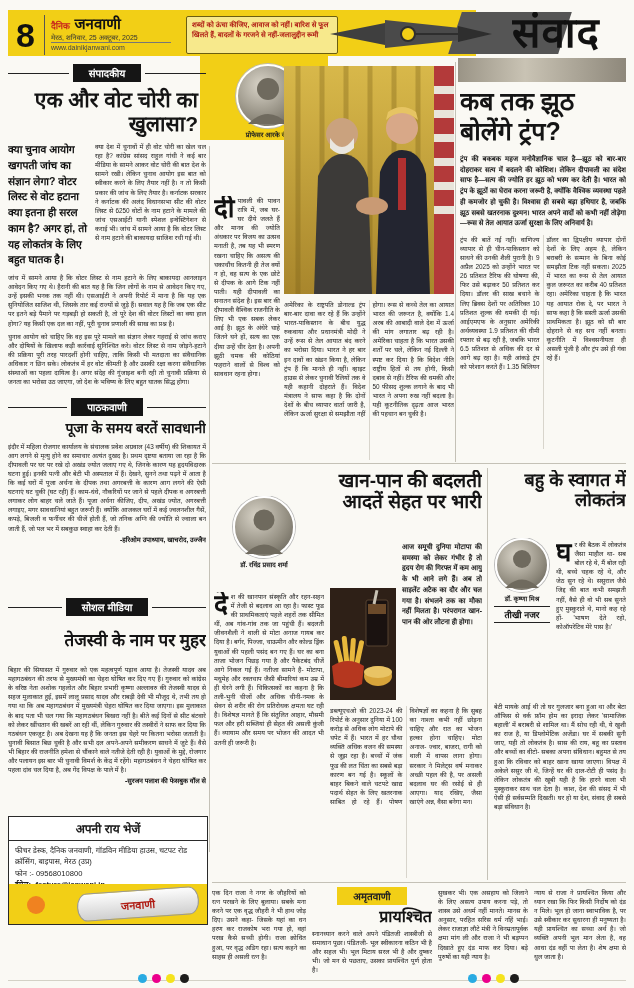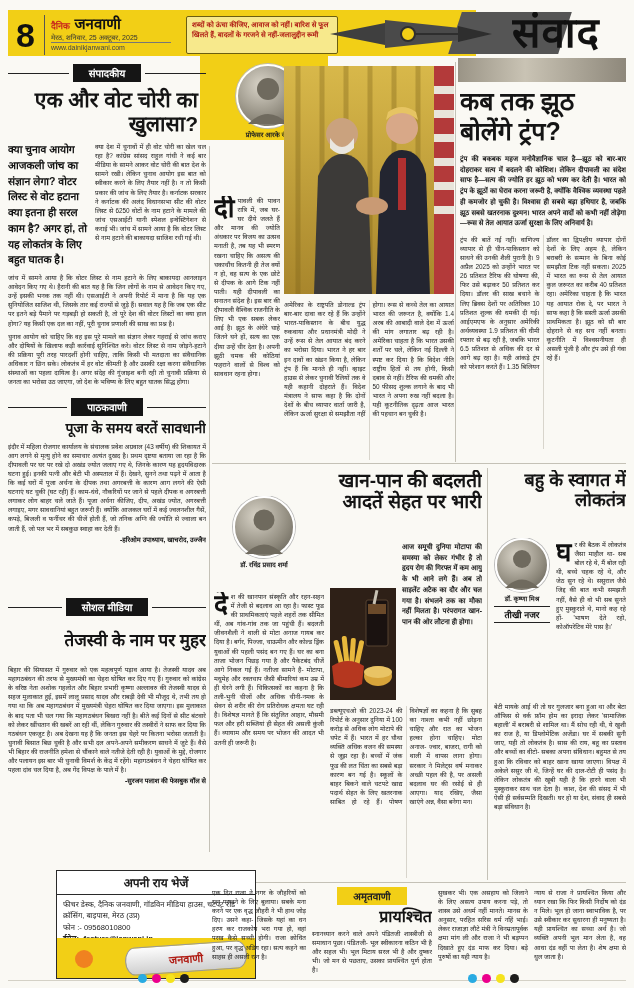--- a/index.html
+++ b/index.html
@@ -91,21 +91,21 @@
   <div class="abs vline" style="left:487px;top:468px;height:412px;"></div>
   <div class="abs hline" style="left:212px;top:463px;width:414px;"></div>
   <div class="abs hline" style="left:212px;top:882px;width:414px;"></div>
 
   <div class="abs" style="left:8px;top:64px;width:198px;height:332px;">
     <div class="lbl-row">
         <span class="lbl">संपादकीय</span>
       </div>
     <div class="hl" style="font-size:21px;margin:6px 8px 7px;">एक और वोट चोरी का खुलासा?</div>
     <div style="display:flex;gap:7px;">
-      <div class="pullquote" style="width:80px;flex:none;">क्या चुनाव आयोग आजकली जांच का संज्ञान लेगा? वोटर लिस्ट से वोट हटाना क्या इतना ही सरल काम है? अगर हां, तो यह लोकतंत्र के लिए बहुत घातक है।</div>
+      <div class="pullquote" style="width:80px;flex:none;">क्या चुनाव आयोग खगपती जांच का संज्ञान लेगा? वोटर लिस्ट से वोट हटाना क्या इतना ही सरल काम है? अगर हां, तो यह लोकतंत्र के लिए बहुत घातक है।</div>
       <div class="body" style="flex:1;">क्या देश में चुनावों में ही वोट चोरी का खेल चल रहा है? कांग्रेस सांसद राहुल गांधी ने कई बार मीडिया के सामने आकर वोट चोरी की बात देश के सामने रखी। लेकिन चुनाव आयोग इस बात को स्वीकार करने के लिए तैयार नहीं है। न तो किसी प्रकार की जांच के लिए तैयार है। कर्नाटक सरकार ने कर्नाटक की अलंद विधानसभा सीट की वोटर लिस्ट से 6250 वोटों के नाम हटाने के मामले की जांच एसआईटी यानी स्पेशल इन्वेस्टिगेशन से कराई भी। जांच में सामने आया है कि वोटर लिस्ट से नाम हटाने की बाकायदा साजिश रची गई थी।</div>
     </div>
     <p class="body" style="margin:5px 0 0;">जांच में सामने आया है कि वोटर लिस्ट से नाम हटाने के लिए बाकायदा आनलाइन आवेदन किए गए थे। हैरानी की बात यह है कि जिन लोगों के नाम से आवेदन किए गए, उन्हें इसकी भनक तक नहीं थी। एसआईटी ने अपनी रिपोर्ट में माना है कि यह एक सुनियोजित साजिश थी, जिसके तार कई राज्यों से जुड़े हैं। सवाल यह है कि जब एक सीट पर इतने बड़े पैमाने पर गड़बड़ी हो सकती है, तो पूरे देश की वोटर लिस्टों का क्या हाल होगा? यह किसी एक दल का नहीं, पूरी चुनाव प्रणाली की साख का प्रश्न है।</p>
     <p class="body" style="margin:4px 0 0;">चुनाव आयोग को चाहिए कि वह इस पूरे मामले का संज्ञान लेकर गहराई से जांच कराए और दोषियों के खिलाफ कड़ी कार्रवाई सुनिश्चित करे। वोटर लिस्ट से नाम जोड़ने-हटाने की प्रक्रिया पूरी तरह पारदर्शी होनी चाहिए, ताकि किसी भी मतदाता का संवैधानिक अधिकार न छिन सके। लोकतंत्र में हर वोट कीमती है और उसकी रक्षा करना संवैधानिक संस्थाओं का पहला दायित्व है। अगर संदेह की गुंजाइश बनी रही तो चुनावी प्रक्रिया से जनता का भरोसा उठ जाएगा, जो देश के भविष्य के लिए बहुत घातक सिद्ध होगा।</p>
   </div>
 
   <div class="abs" style="left:8px;top:398px;width:198px;height:196px;">
     <div class="lbl-row">
         <span class="lbl">पाठकवाणी</span>
       </div>
@@ -116,21 +116,21 @@
 
   <div class="abs" style="left:8px;top:598px;width:198px;height:254px;">
     <div class="lbl-row">
         <span class="lbl">सोशल मीडिया</span>
       </div>
     <div class="hl" style="font-size:17px;margin:15px 0;">तेजस्वी के नाम पर मुहर</div>
     <p class="body" style="margin:0;">बिहार की सियासत में गुरुवार को एक महत्वपूर्ण पड़ाव आया है। तेजस्वी यादव अब महागठबंधन की तरफ से मुख्यमंत्री का चेहरा घोषित कर दिए गए हैं। गुरुवार को कांग्रेस के वरिष्ठ नेता अशोक गहलोत और बिहार प्रभारी कृष्णा अल्लावरु की तेजस्वी यादव से सहज मुलाकात हुई, इसमें लालू प्रसाद यादव और राबड़ी देवी भी मौजूद थे, तभी तय हो गया था कि अब महागठबंधन में मुख्यमंत्री चेहरा घोषित कर दिया जाएगा। इस मुलाकात के बाद पता भी चल गया कि महागठबंधन बिखरा नहीं है। बीते कई दिनों से सीट बंटवारे को लेकर खींचतान की खबरें आ रही थीं, लेकिन गुरुवार की तस्वीरों ने साफ कर दिया कि गठबंधन एकजुट है। अब देखना यह है कि जनता इस चेहरे पर कितना भरोसा जताती है। चुनावी बिसात बिछ चुकी है और सभी दल अपने-अपने समीकरण साधने में जुटे हैं। वैसे भी बिहार की राजनीति हमेशा से चौंकाने वाले नतीजे देती रही है। युवाओं के मुद्दे, रोजगार और पलायन इस बार भी चुनावी विमर्श के केंद्र में रहेंगे। महागठबंधन ने चेहरा घोषित कर पहला दांव चल दिया है, अब गेंद विपक्ष के पाले में है।</p>
     <div class="byline" style="margin-top:2px;">-सुरजन पलाश की फेसबुक वॉल से</div>
   </div>
 
-  <div class="abs fb" style="left:8px;top:870px;width:198px;height:107px;margin-left:48px;">
+  <div class="abs fb" style="left:8px;top:816px;width:198px;height:107px;">
     <div class="fb-title">अपनी राय भेजें</div>
     <div class="fb-text">
       <span>फीचर डेस्क, दैनिक जनवाणी, गॉडविन मीडिया हाउस, चटपट रोड क्रॉसिंग, बाइपास, मेरठ (उप्र)</span><br>
       <span>फोन :- 09568010800</span><br>
       <span style="font-weight:bold;">ईमेल:- feature@janwani.in</span>
     </div>
     <div class="fb-note">संपादकीय पेज पर प्रकाशित किसी भी लेख से संपादक का सहमत होना आवश्यक नहीं है। ये लेखक के अपने विचार हैं।</div>
     <div class="fb-foot">
       <div class="fb-dot"></div>
       <div class="fb-paper">

